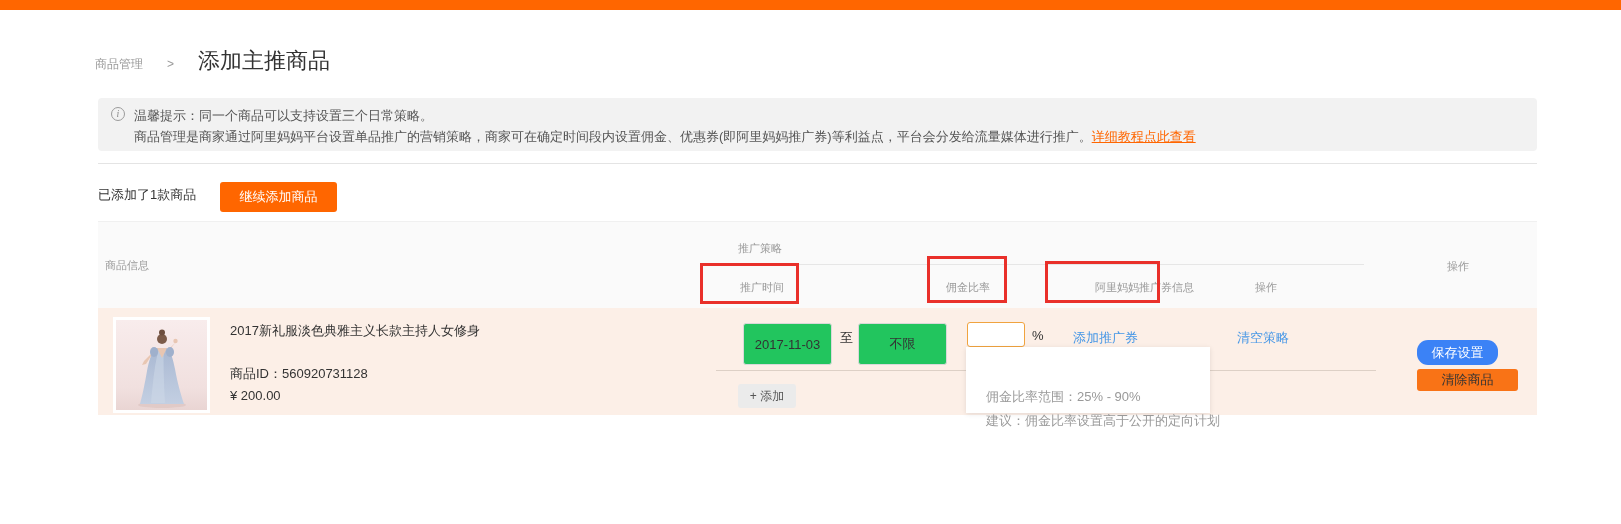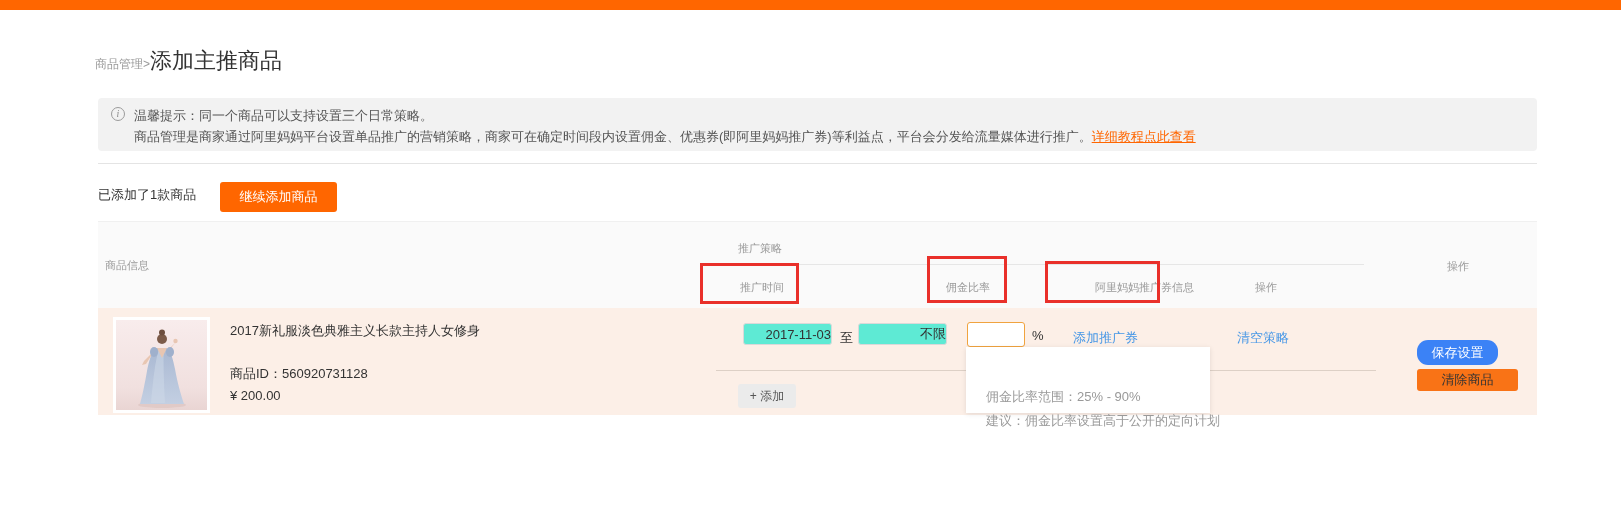--- a/index.html
+++ b/index.html
@@ -2,21 +2,21 @@
 <html><head>
 <meta charset="utf-8">
 <style>
   * { box-sizing: border-box; margin: 0; padding: 0; }
   html,body { background:#fff; }
   body { font-family: "Liberation Sans", "DejaVu Sans", sans-serif; color:#333; }
   .page { position:relative; width:1621px; height:524px; background:#fff; overflow:hidden; }
 
   .topbar { position:absolute; left:0; top:0; width:1621px; height:10px; background:#ff6600; }
 
-  .breadcrumb { position:absolute; left:95px; top:46px; display:flex; align-items:baseline; gap:0; }
+  .breadcrumb { position:absolute; left:95px; top:46px; display:flex; align-items:baseline; gap:24px; }
   .crumb { font-size:12px; color:#999; cursor:pointer; }
   .crumb-sep { font-size:12px; color:#999; }
   .page-title { font-size:22px; color:#333; }
 
   .notice { position:absolute; left:98px; top:98px; width:1439px; height:53px; background:#f2f2f2; border-radius:4px; }
   .notice .info-icon { position:absolute; left:13px; top:9px; width:14px; height:14px; border:1px solid #9b9b9b; border-radius:50%; color:#8b8b8b; font-size:10px; line-height:12px; text-align:center; font-family:"Liberation Serif", serif; font-style:italic; }
   .notice .lines { position:absolute; left:36px; top:7px; font-size:13px; color:#555; line-height:21px; }
   .tutorial-link { color:#ff6600; text-decoration:underline; cursor:pointer; }
 
   .sec-line { position:absolute; left:98px; top:163px; width:1439px; height:1px; background:#e4e4e4; }
@@ -31,21 +31,21 @@
   .hl-1 { left:700px; top:263px; width:99px;  height:41px; }
   .hl-2 { left:927px; top:256px; width:80px;  height:47px; }
   .hl-3 { left:1045px; top:261px; width:115px; height:42px; }
 
   .prod-row { position:absolute; left:98px; top:308px; width:1439px; height:107px; background:#fcefe7; }
   .prod-img { position:absolute; left:15px; top:9px; width:97px; height:96px; background:#fff; }
   .prod-title { position:absolute; left:132px; top:14px; font-size:13px; color:#333; }
   .prod-id   { position:absolute; left:132px; top:57px; font-size:13px; color:#333; }
   .prod-price{ position:absolute; left:132px; top:80px; font-size:13px; color:#333; }
 
-  .inp { position:absolute; height:22px; background:#5eead4; border:1px solid #d9d9d9; border-radius:3px; font-size:13px; color:#333; text-align:right; font-family:"Liberation Sans", "DejaVu Sans", sans-serif; }
+  .inp { position:absolute; height:42px; background:#22c55e; border:1px solid #d9d9d9; border-radius:3px; font-size:13px; color:#333; text-align:center; font-family:"Liberation Sans", "DejaVu Sans", sans-serif; }
   .inp-start { left:645px; top:15px; width:89px; }
   .inp-end   { left:760px; top:15px; width:89px; }
   .to-label  { position:absolute; left:742px; top:21px; font-size:13px; color:#333; }
   .inp-rate  { position:absolute; left:869px; top:14px; width:58px; height:25px; background:#fff; border:1px solid #f0a33f; border-radius:3px; font-size:13px; text-align:center; }
   .pct-sign  { position:absolute; left:934px; top:20px; font-size:13px; color:#333; }
   .lnk { position:absolute; font-size:13px; color:#4596e6; cursor:pointer; white-space:nowrap; }
   .lnk-coupon { left:975px; top:21px; }
   .lnk-clear  { left:1139px; top:21px; }
   .row-divider { position:absolute; left:618px; top:62px; width:660px; height:1px; background:#ddd0c6; }
   .btn-addtime { position:absolute; left:640px; top:76px; width:58px; height:24px; background:#ebebeb; border:none; border-radius:3px; font-size:12px; color:#555; cursor:pointer; }

